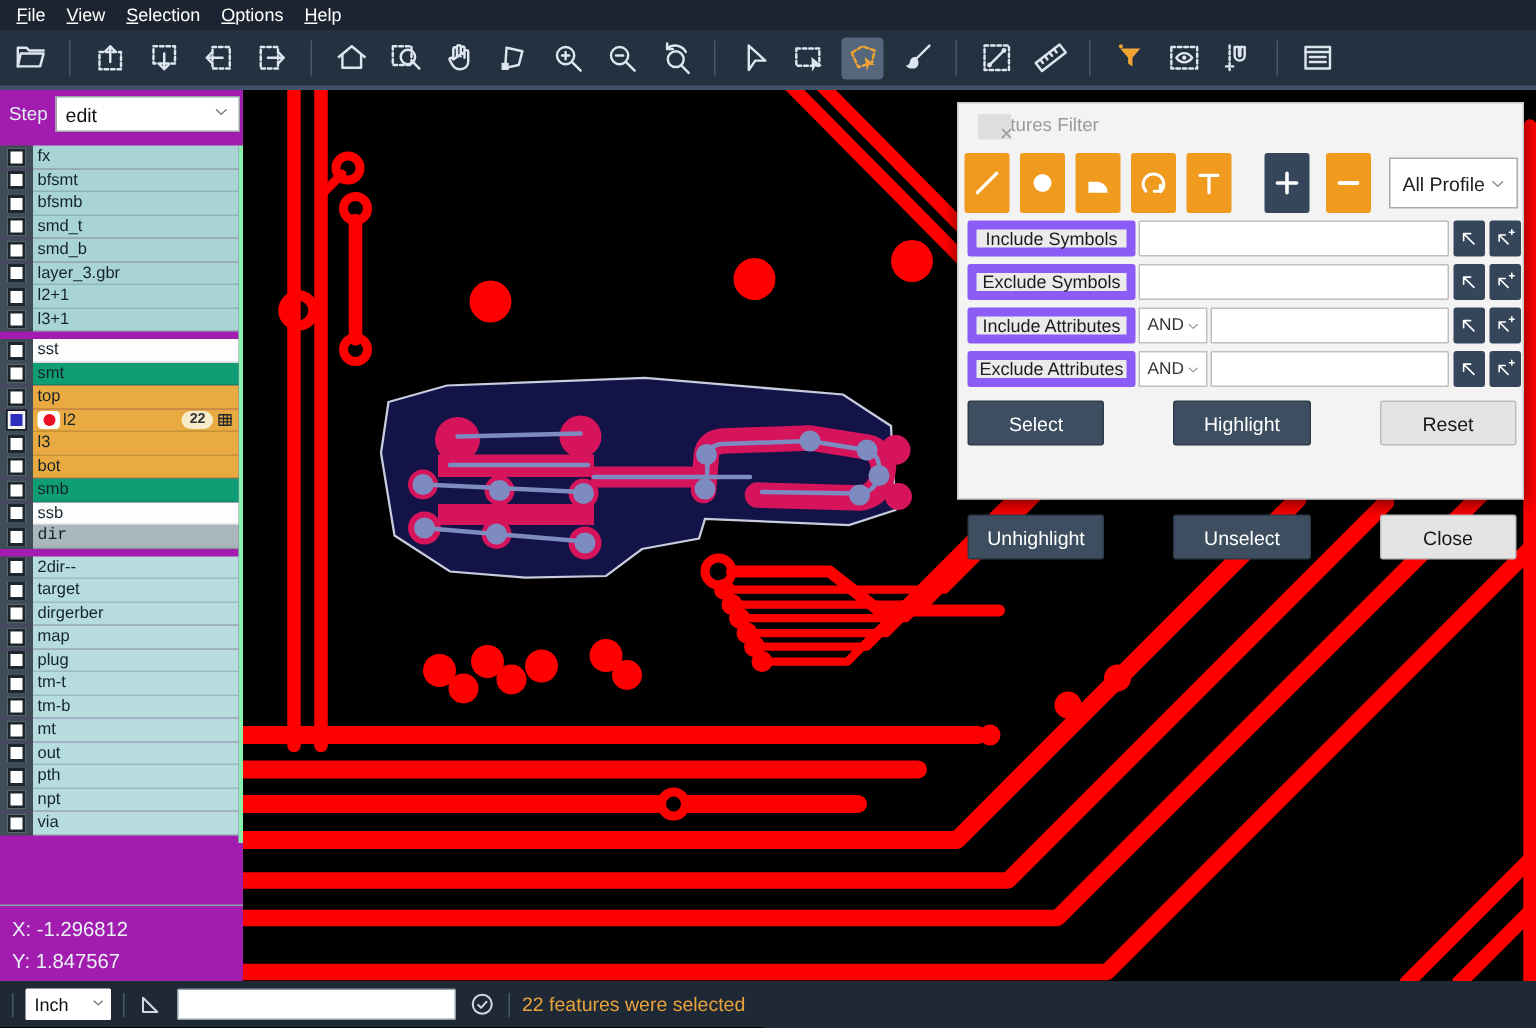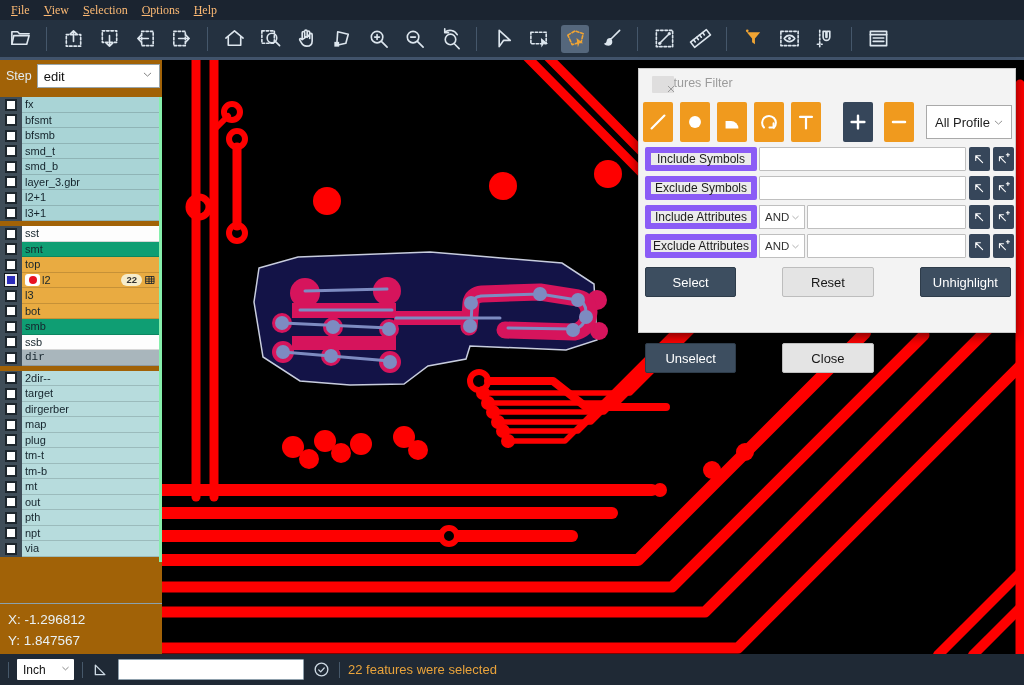--- a/index.html
+++ b/index.html
@@ -1,37 +1,37 @@
 <!DOCTYPE html>
 <html><head>
 <meta charset="utf-8">
 <style>
   html,body{margin:0;padding:0;background:#000;}
   #app{position:relative;width:1024px;height:685px;overflow:hidden;
        font-family:"Liberation Sans","DejaVu Sans",sans-serif;background:#000;}
   
   .menubar{position:absolute;left:0;top:0;width:1024px;height:20px;background:#1b2430;
            display:flex;align-items:center;padding-left:4px;box-sizing:border-box;}
-  .menu-item{padding:0 7px;font-size:12px;color:#fdba74;cursor:default;font-family:Liberation Serif, serif;}
+  .menu-item{padding:0 7px;font-size:12px;color:#ffffff;cursor:default;}
   .menu-item u{text-decoration:underline;}
   
   .toolbar{position:absolute;left:0;top:20px;width:1024px;height:40px;background:#243140;
            border-bottom:3px solid #41536b;box-sizing:border-box;display:flex;align-items:center;
            padding-left:6px;gap:8px;}
   .tbtn{width:28px;height:28px;display:flex;align-items:center;justify-content:center;
         color:#dde6ee;border-radius:3px;flex:0 0 auto;}
   .tbtn svg{width:23px;height:23px;}
   .tbtn.active{background:#55677c;color:#f0a433;}
   .tbtn.accent{color:#f0a433;}
   .tsep{width:1px;height:24px;background:#45576b;margin:0 4px;flex:0 0 auto;}
   
   .canvas{position:absolute;left:162px;top:60px;width:862px;height:594px;background:#000;}
   .canvas svg{display:block;}
   
-  .sidebar{position:absolute;left:0;top:60px;width:162px;height:594px;background:#a16207;}
+  .sidebar{position:absolute;left:0;top:60px;width:162px;height:594px;background:#a21caf;}
   .steprow{position:absolute;left:0;top:4px;right:2px;height:24px;display:flex;align-items:center;}
   .steplabel{font-size:12.5px;color:#e2ebf0;padding:0 5px 0 6px;}
   .stepselect{flex:1;height:24px;background:#fff;border:1px solid #98a5ab;box-sizing:border-box;
               display:flex;align-items:center;justify-content:space-between;padding:0 5px 0 6px;
               font-size:13px;color:#111;}
   .stepselect svg{width:13px;height:13px;color:#777;}
   .layers{position:absolute;left:0;top:37px;right:0;border-right:3px solid #86efac;}
   .lgroup{margin-bottom:5px;}
   .lrow{display:flex;height:15.5px;box-sizing:border-box;}
   .cb{width:22px;background:#3f4d58;display:flex;align-items:center;justify-content:center;flex:0 0 auto;}
@@ -885,20 +885,21 @@
               <svg viewBox="0 0 24 24" width="100%" height="100%" fill="none" stroke="currentColor" stroke-width="1.7" stroke-linecap="round" stroke-linejoin="round">
                 <path d="M5.5 7.5l9.5 9.5M5.5 7.5V14M5.5 7.5H12"></path>
                 <path d="M16.5 4.5h5M19 2v5"></path>
               </svg>
             </span>
           </span>
   </div>
       </div>
     <div class="dlg-actions" id="dlgactions">
         <span class="act dark">Select</span>
+        <span class="act dark">Highlight</span>
         <span class="act light">Reset</span>
         <span class="act dark">Unhighlight</span>
         <span class="act dark">Unselect</span>
         <span class="act light">Close</span>
       </div>
   </div>
 
   <div class="statusbar">
     <span class="sbsep"></span>
     <div class="unitsel">

